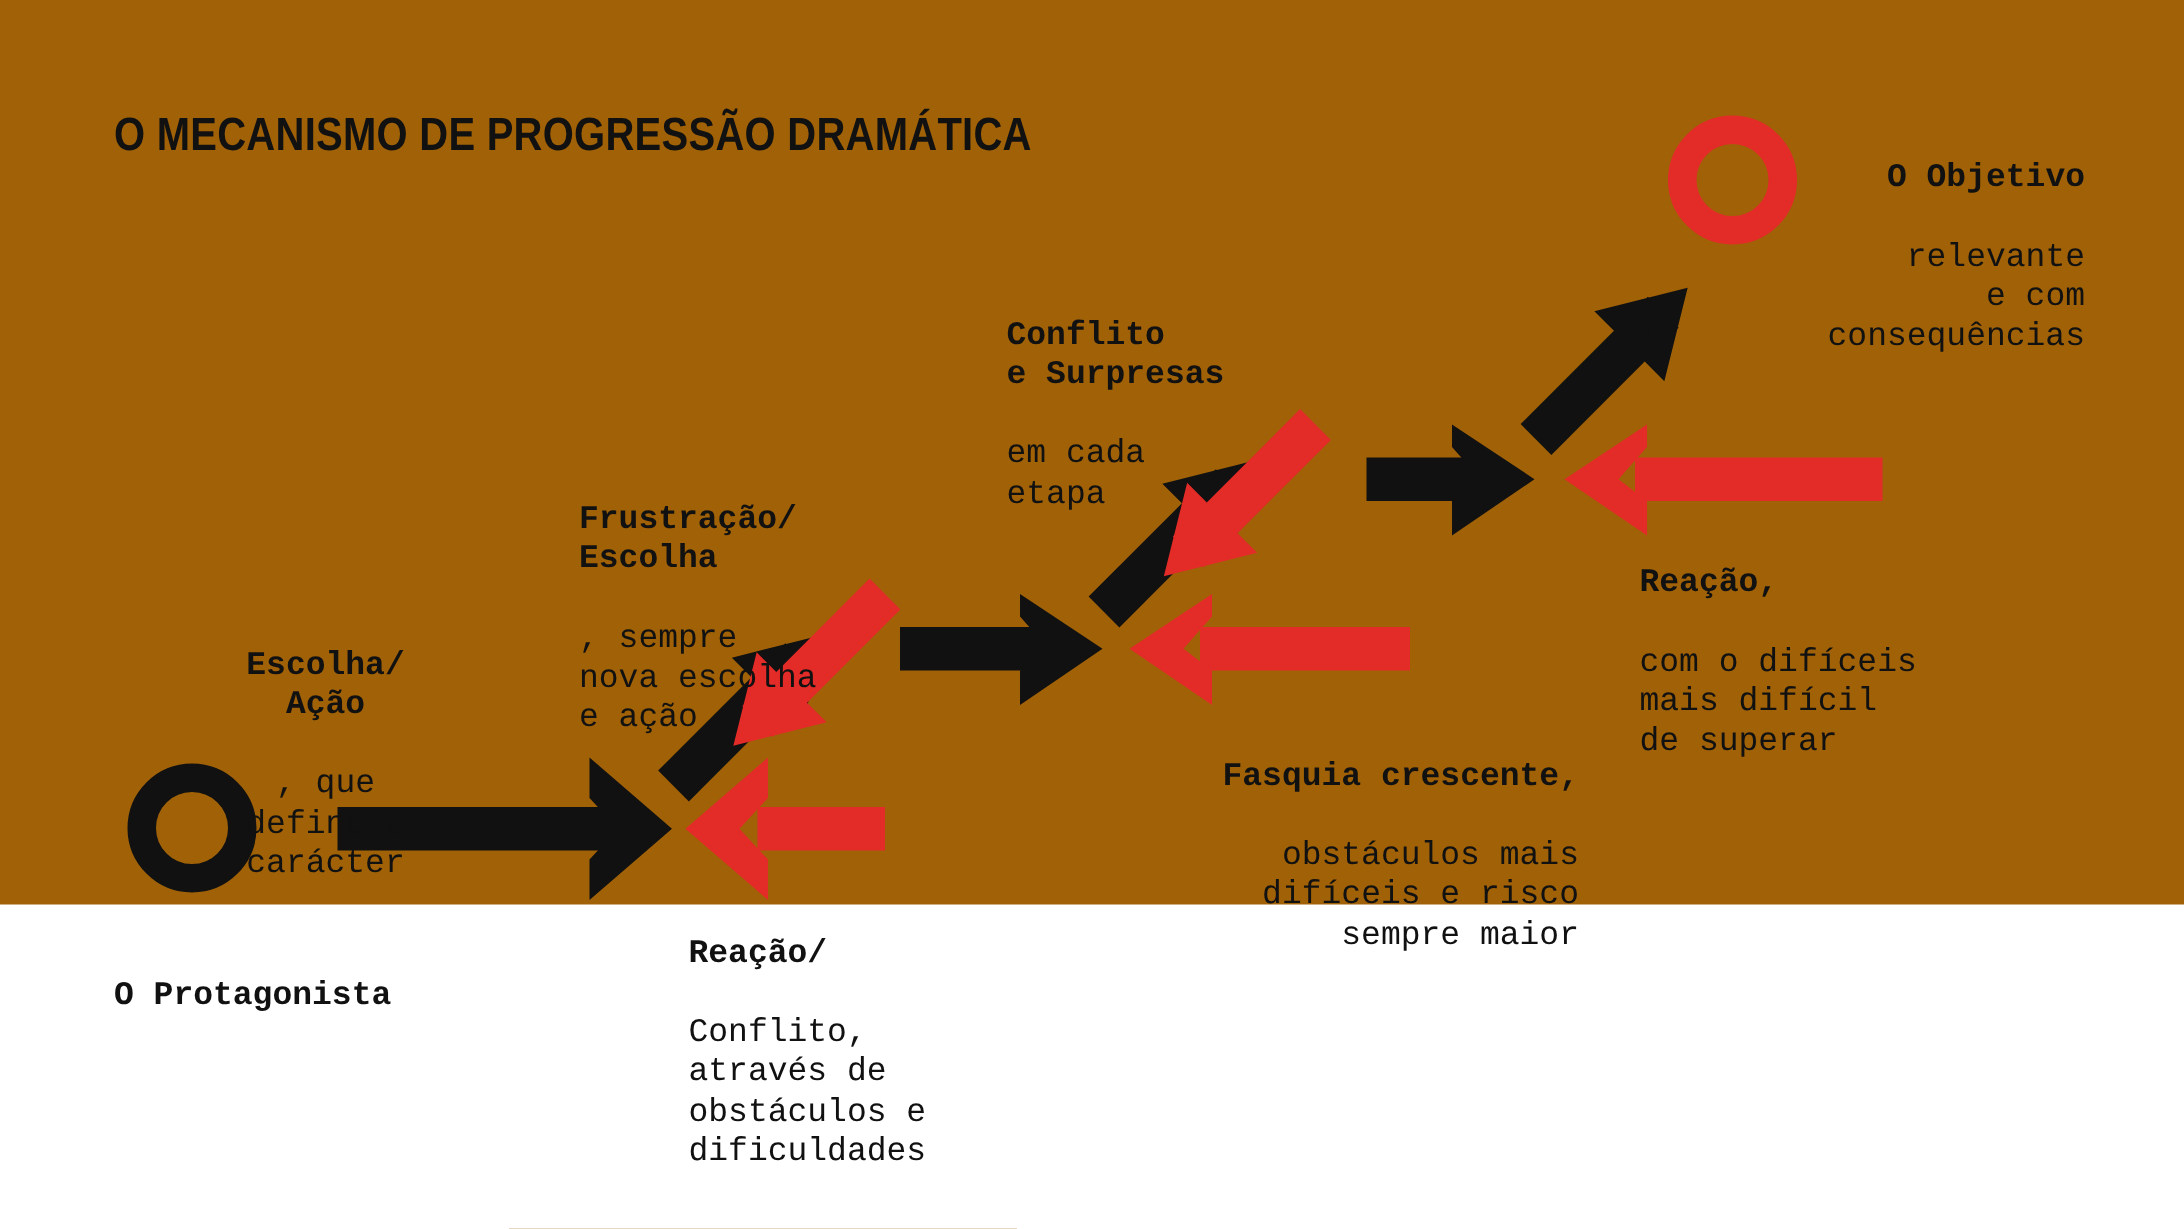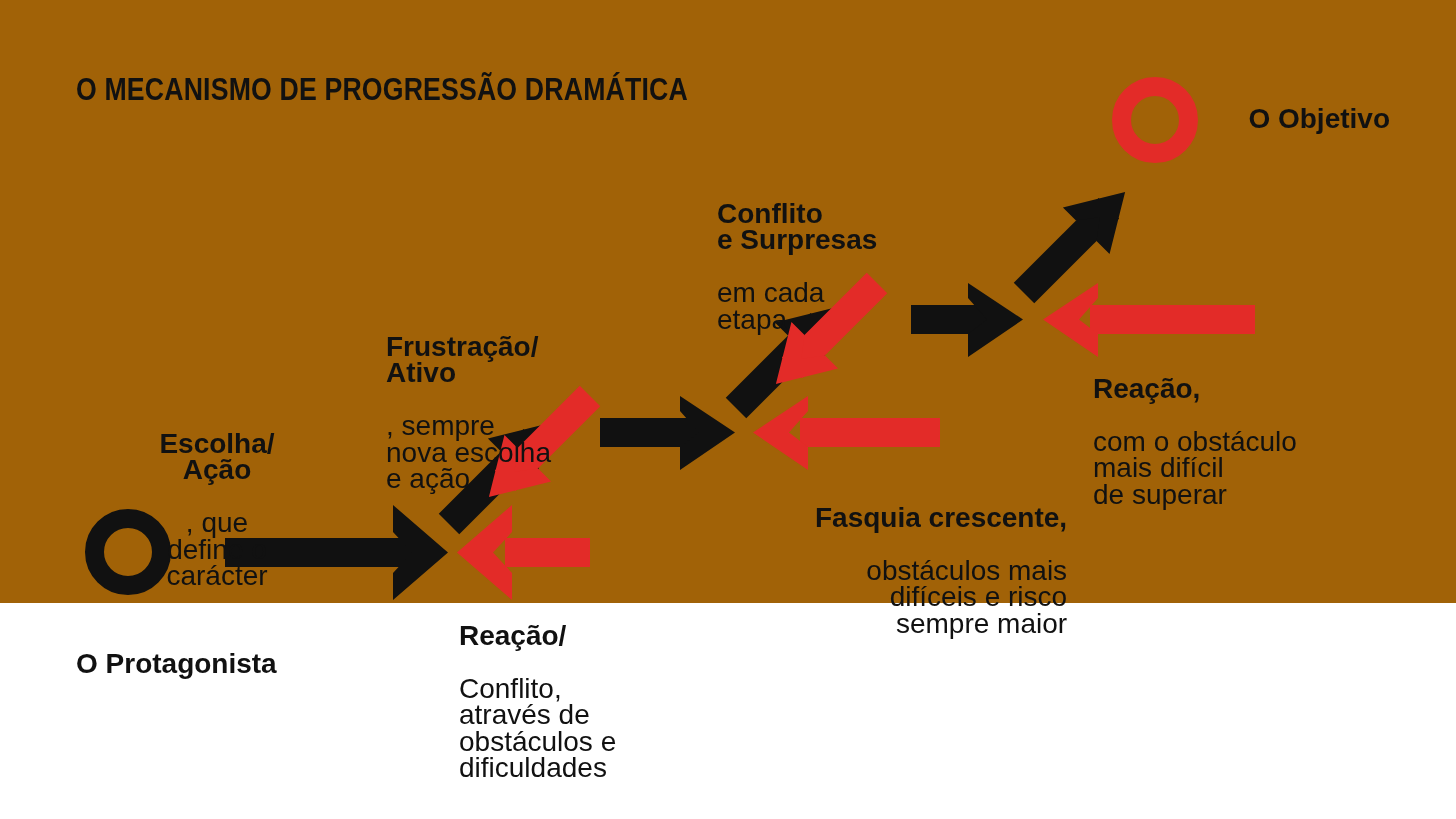--- a/index.html
+++ b/index.html
@@ -16,22 +16,22 @@
     transform:scaleX(0.86);transform-origin:left center;
     white-space:nowrap;color:#111;
   }
 
   
   #art{position:absolute;left:0;top:0;width:1456px;height:819px;}
 
   
   .lbl{
     position:absolute;
-    font-family:Liberation Sans, sans-serif;
-    font-size:28px;line-height:26.5px;color:#111;
+    font-family:Liberation Mono, monospace;
+    font-size:22px;line-height:26.5px;color:#111;
     white-space:pre-line;
   }
   .lbl.r{text-align:right;}
   .lbl.l{text-align:left;}
   .lbl .hd{font-weight:700;}
 </style>
 </head>
 <body>
 
 <div id="stage">
@@ -107,27 +107,27 @@
   <div class="lbl r" style="right:1119px;top:404px;width:260px;text-align:center;">
     <div class="hd">Escolha/
 Ação</div>
     <div>, que
 define o
 carácter</div>
   </div>
 
   <div class="lbl l" style="left:386px;top:307px;">
     <div class="hd">Frustração/
-Ativo</div>
+Escolha</div>
     <div>, sempre
 nova escolha
 e ação</div>
   </div>
 
-  <div class="lbl l" style="left:671px;top:174px;margin-left:46px;">
+  <div class="lbl l" style="left:671px;top:184px;">
     <div class="hd">Conflito
 e Surpresas</div>
     <div>em cada
 etapa</div>
   </div>
 
   <div class="lbl l" style="left:459px;top:596px;">
     <div class="hd">Reação/</div>
     <div>Conflito,
 através de
@@ -137,22 +137,25 @@
 
   <div class="lbl l" style="left:815px;top:478px;text-align:right;">
     <div class="hd">Fasquia crescente,</div>
     <div>obstáculos mais
 difíceis e risco
 sempre maior</div>
   </div>
 
   <div class="lbl l" style="left:1093px;top:349px;">
     <div class="hd">Reação,</div>
-    <div>com o obstáculo
+    <div>com o difíceis
 mais difícil
 de superar</div>
   </div>
 
   <div class="lbl r" style="right:76px;top:79px;width:300px;">
     <div class="hd">O Objetivo</div>
+    <div>relevante
+e com
+consequências</div>
   </div>
 
 </div>
 
 </body></html>

